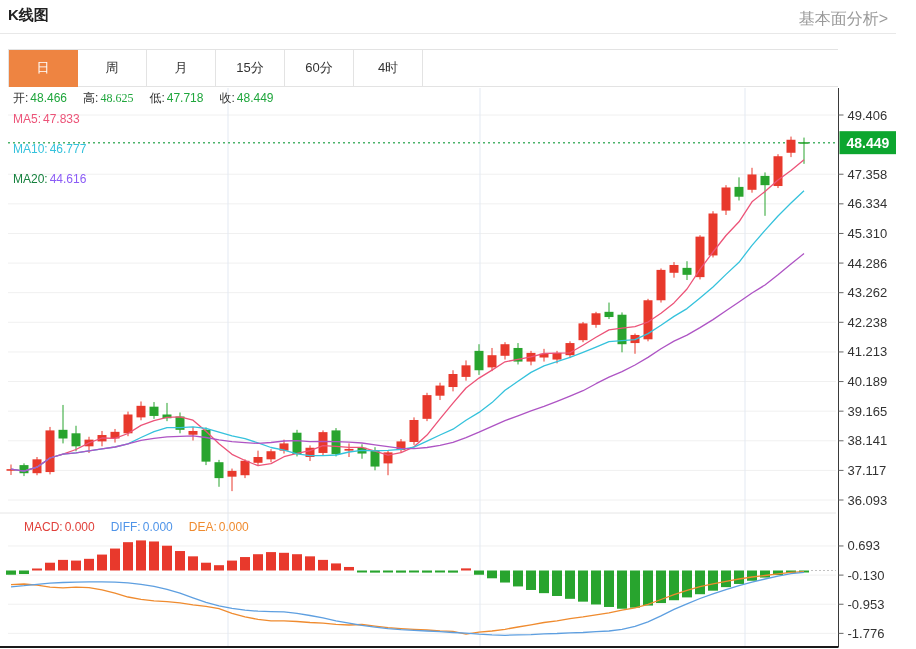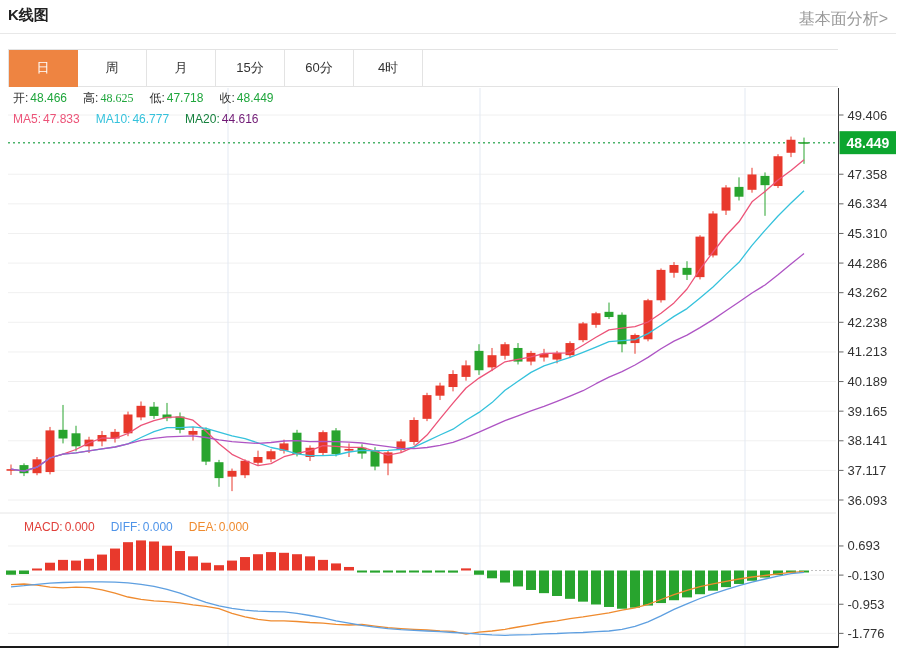--- a/index.html
+++ b/index.html
@@ -291,23 +291,23 @@
       <rect x="839.5" y="131.17644" width="70" height="23" fill="#0da62f"></rect>
       <text x="846.5" y="147.67644" font-size="14" font-weight="bold" fill="#ffffff" font-family="&quot;Liberation Sans&quot;,&quot;DejaVu Sans&quot;,sans-serif">48.449</text>
     </svg>
 
   <div class="legend" id="ohlc-legend" style="top:90px;left:13px;">
       <span><span class="lab">开:</span><span class="val" style="color: rgb(31, 166, 60);">48.466</span></span>
       <span><span class="lab">高:</span><span class="val" style="color: rgb(31, 166, 60); font-family: Liberation Serif, serif;">48.625</span></span>
       <span><span class="lab">低:</span><span class="val" style="color: rgb(31, 166, 60);">47.718</span></span>
       <span><span class="lab">收:</span><span class="val" style="color: rgb(31, 166, 60);">48.449</span></span>
     </div>
-  <div class="legend" id="ma-legend" style="top:112px;left:13px;">
+  <div class="legend" id="ma-legend" style="top:112px;left:13px;flex-direction:column;">
       <span><span class="lab" style="color: rgb(236, 83, 120);">MA5:</span><span class="val" style="color: rgb(236, 83, 120);">47.833</span></span>
       <span><span class="lab" style="color: rgb(53, 194, 220);">MA10:</span><span class="val" style="color: rgb(53, 194, 220);">46.777</span></span>
-      <span><span class="lab" style="color: #15803d; margin-top: 36px;">MA20:</span><span class="val" style="color: #701a75;">44.616</span></span>
+      <span><span class="lab" style="color: #15803d; margin-top: 36px;">MA20:</span><span class="val" style="color: #8b5cf6;">44.616</span></span>
     </div>
   <div class="legend" id="macd-legend" style="top:520px;left:24px;">
       <span><span class="lab" style="color: rgb(224, 64, 58);">MACD:</span><span class="val" style="color: rgb(224, 64, 58);">0.000</span></span>
       <span><span class="lab" style="color: rgb(79, 148, 232);">DIFF:</span><span class="val" style="color: rgb(79, 148, 232);">0.000</span></span>
       <span><span class="lab" style="color: rgb(239, 139, 47);">DEA:</span><span class="val" style="color: rgb(239, 139, 47);">0.000</span></span>
     </div>
 </div>
 
 </body></html>

